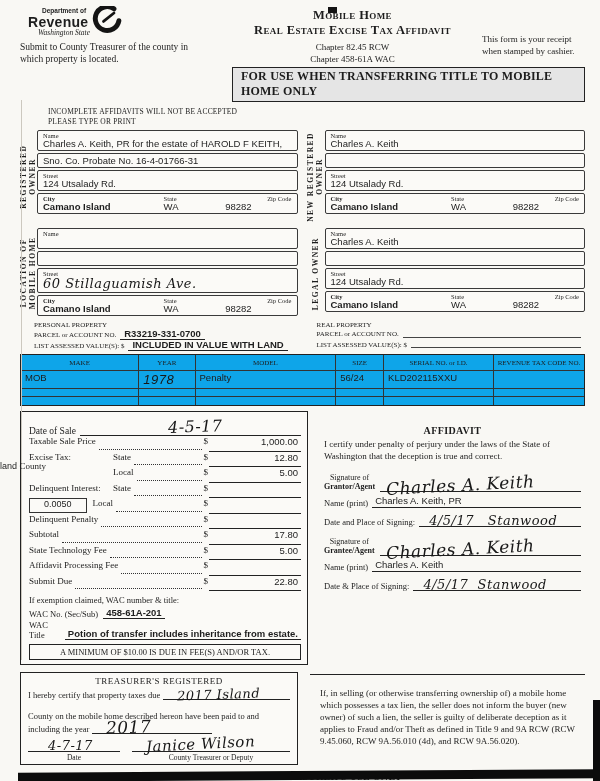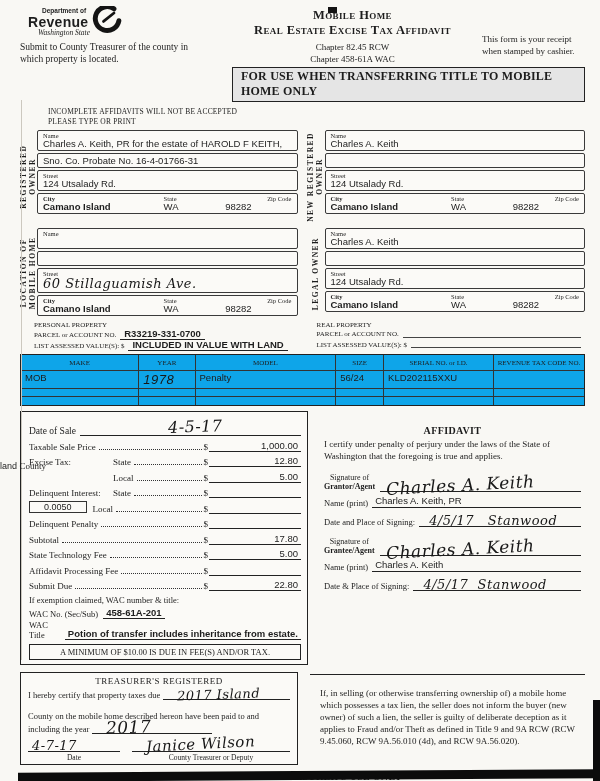--- a/index.html
+++ b/index.html
@@ -63,21 +63,21 @@
   .vt .blank { min-height:8px; }
   .vt .last-row { border-bottom:none; }
   
   .hw { font-family:"DejaVu Serif",serif; font-style:italic; color:#181818; letter-spacing:.5px; white-space:pre; }
   
   .main { display:flex; margin-top:5px; }
   .tax-box { width:288px; border:1.5px solid #222; padding:4px 6px 4px 8px; position:relative; background:#fbfaf7; }
   .dos-row { display:flex; font-size:9.5px; align-items:flex-end; height:20px; position:relative; }
   .dos-line { flex:1; border-bottom:1px solid #222; margin-left:4px; position:relative; }
   .dos-hw { position:absolute; left:40%; bottom:-1px; font-size:16px; transform:rotate(-2deg); }
-  .taxrow { display:flex; align-items:flex-end; font-size:9px; height:15.5px; position:relative; }
+  .taxrow { display:flex; font-size:9px; height:15.5px; position:relative; }
   .taxrow .grp { width:84px; }
   .taxrow .ind { margin-left:84px; }
   .taxrow .dots { flex:1; border-bottom:1.3px dotted #333; margin:0 2px 2px 3px; }
   .taxrow .cur { margin-right:1px; }
   .taxrow .amt { width:92px; border-bottom:1px solid #222; text-align:right; font-family:"Liberation Sans",sans-serif; font-size:9.5px; padding-right:3px; min-height:11px; }
   .county-stamp { position:absolute; left:-28px; top:49px; font-size:9px; font-family:"Liberation Sans",sans-serif; background:transparent; z-index:3; }
   .county-stamp .cty { font-family:"Liberation Serif",serif; }
   .rate-box { border:1.2px solid #333; font-size:9px; font-family:"Liberation Sans",sans-serif; padding:0 14px; margin-right:6px; margin-bottom:1px; }
   .exempt { font-size:8.5px; margin-top:3px; line-height:1.45; }
   .wacline { display:flex; align-items:flex-end; font-size:8.5px; margin-top:1px; }
@@ -449,21 +449,21 @@
       </div>
       <div class="wacline">
         <span>WAC Title</span>
         <span class="wacval">Potion of transfer includes inheritance from estate.</span>
       </div>
       <div class="minbox">A MINIMUM OF $10.00 IS DUE IN FEE(S) AND/OR TAX.</div>
     </div>
 
     <div class="affidavit">
       <div class="aff-title">AFFIDAVIT</div>
-      <div class="aff-cert">I certify under penalty of perjury under the laws of the State of Washington that the foregoing is true and applies.</div>
+      <div class="aff-cert">I certify under penalty of perjury under the laws of the State of Washington that the deception is true and correct.</div>
 
       <div class="sigblock">
         <div class="sigrow">
           <span class="siglabel"><span class="w1">Signature of</span><span>Grantor/Agent</span></span>
           <span class="sigline">
             <span class="hw">Charles A. Keith</span>
           </span>
         </div>
         <div class="nameline">
           <span>Name (print)</span>
@@ -510,21 +510,21 @@
       <div class="tre-l2">County on the mobile home described hereon have been paid to and</div>
       <div class="tre-l3">
         <span>including the year</span>
         <span class="tre-fill">
             <span class="hw">2017</span>
           </span>
       </div>
       <div class="tre-sigrow">
         <div class="tre-col c1">
           <div class="line">
-              <span class="hw" style="left:4px;">4-7-17</span>
+              <span class="hw" style="left:20px;">4-7-17</span>
             </div>
           <div class="tre-lab">Date</div>
         </div>
         <div class="tre-col c2">
           <div class="line">
               <span class="hw">Janice Wilson</span>
             </div>
           <div class="tre-lab">County Treasurer or Deputy</div>
         </div>
       </div>

